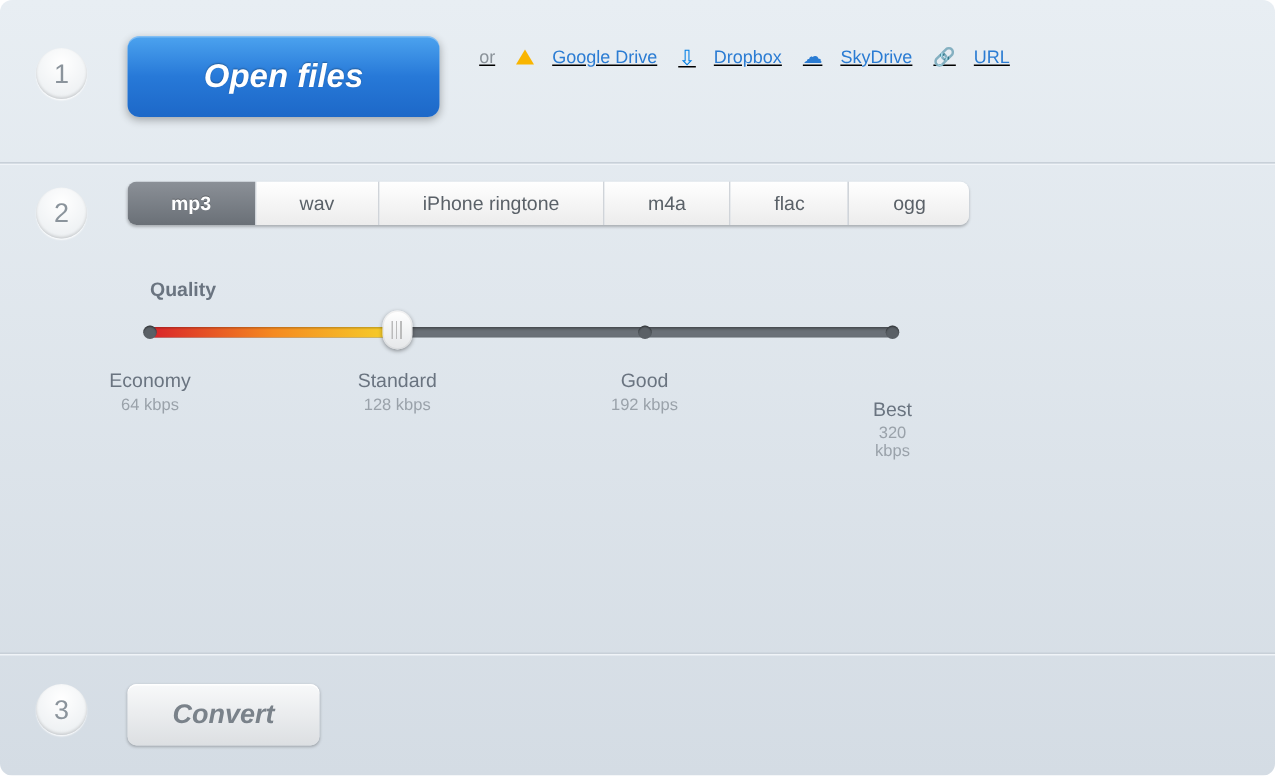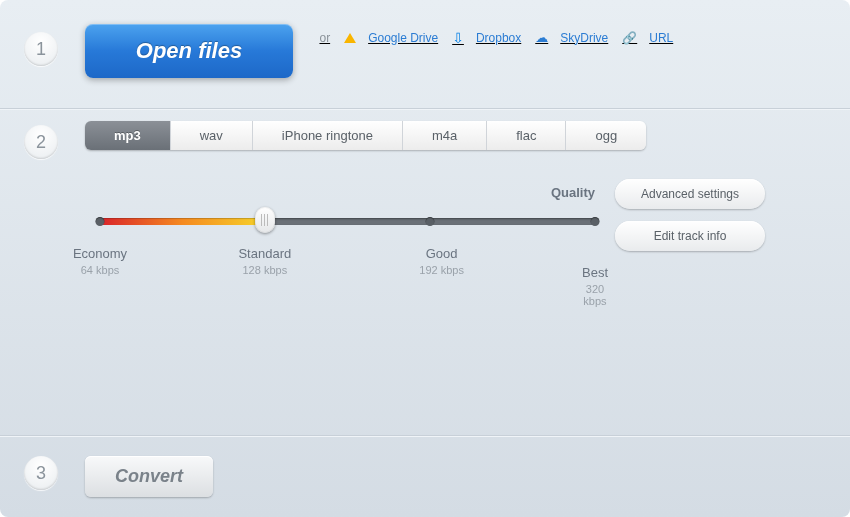--- a/index.html
+++ b/index.html
@@ -144,21 +144,21 @@
   line-height: 6px;
 }
 
 .quality-block {
   margin-top: 35px;
   width: 495px;
   margin-left: 15px;
   position: relative;
 }
 .quality-title {
-  text-align: right;
+  text-align: left;
   font-size: 13px;
   font-weight: bold;
   color: #6a7480;
   margin-bottom: 12px;
 }
 .slider-wrap { position: relative; height: 20px; }
 .slider-track {
   position: absolute;
   left: 0; right: 0; top: 6px;
   height: 7px;
@@ -314,35 +314,31 @@
       </div>
       <div class="labels-row" id="labels-row">
           <div class="label-group" style="left: 0%;">
             <div class="label-name">Economy</div>
             <div class="label-rate">64 kbps</div>
           </div>
           <div class="label-group" style="left: 33.3%;">
             <div class="label-name">Standard</div>
             <div class="label-rate">128 kbps</div>
           </div>
-          <div class="label-group" style="left: 66.6%; margin-left: 12px;">
+          <div class="label-group" style="left: 66.6%;">
             <div class="label-name">Good</div>
             <div class="label-rate">192 kbps</div>
           </div>
           <div class="label-group" style="left: 100%; margin-top: 19px;">
             <div class="label-name">Best</div>
             <div class="label-rate">320 kbps</div>
           </div>
         </div>
     </div>
 
-    <div class="side-buttons">
-      <button class="pill-btn">Advanced settings</button>
-      <button class="pill-btn">Edit track info</button>
-    </div>
   </div>
 
   <div class="section section-3 abs-section-3">
     <div class="step-badge step-3">3</div>
     <button class="convert-btn">Convert</button>
   </div>
 
 </div>
 
 </body></html>

